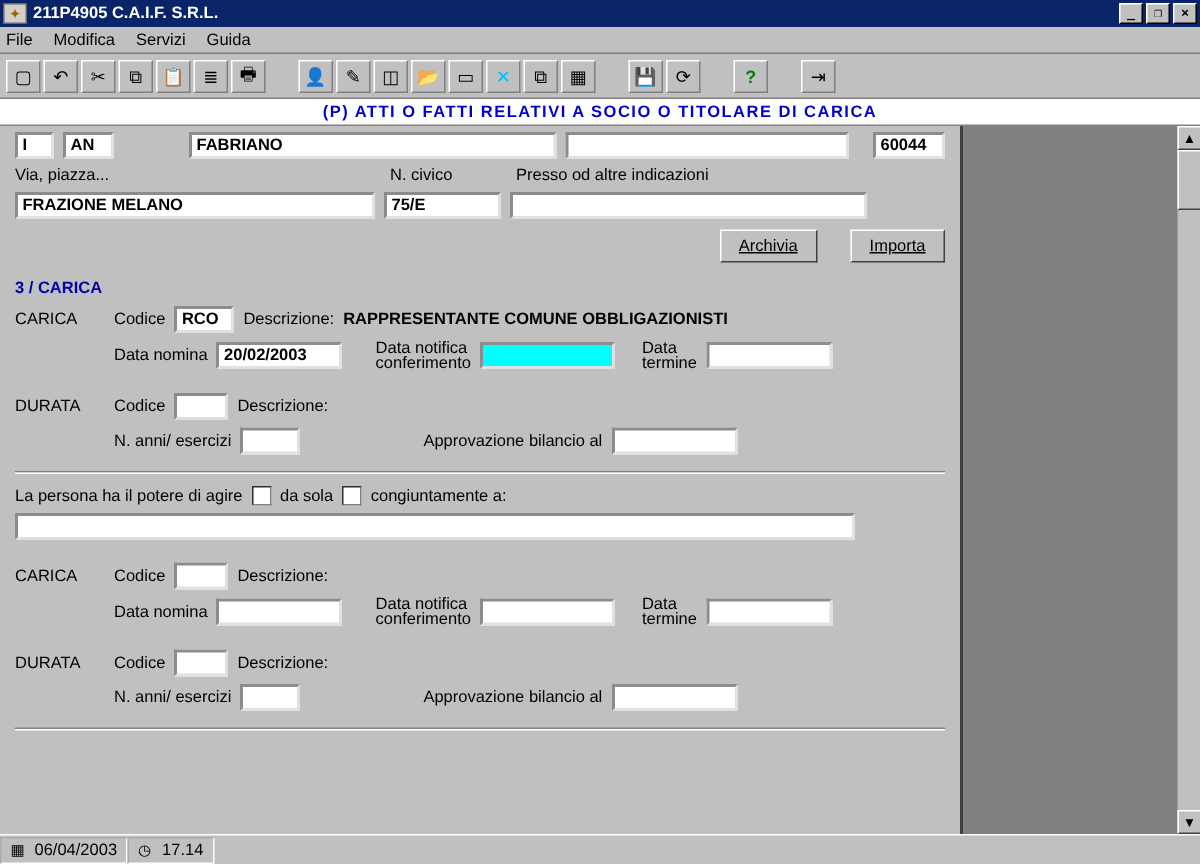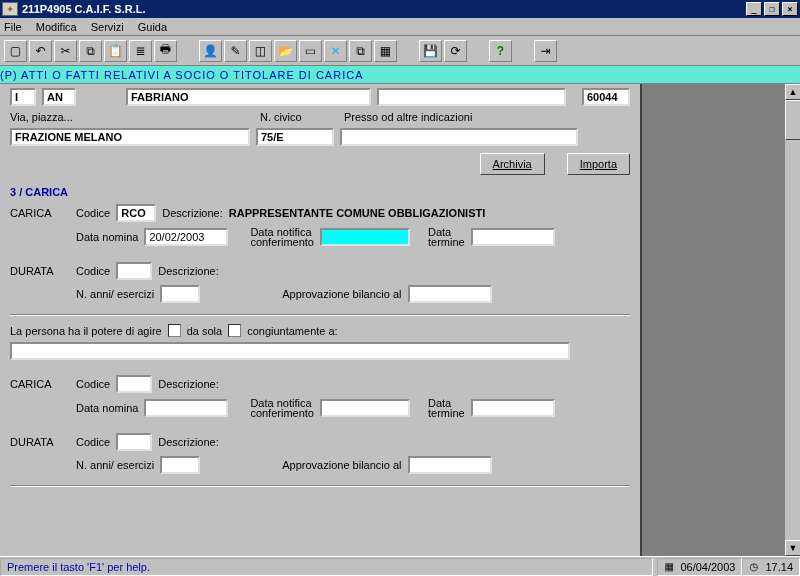--- a/index.html
+++ b/index.html
@@ -7,21 +7,21 @@
 .window { width: 800px; height: 576px; display: flex; flex-direction: column; }
 .titlebar { height: 18px; background: linear-gradient(to right, #0a246a, #0a246a); color: #fff; display: flex; align-items: center; padding: 0 2px; font-weight: bold; }
 .tb-icon { width: 16px; height: 14px; background:#d4d0c8; border:1px solid #666; margin-right:4px; font-size:8px; color:#a06000; display:flex; align-items:center; justify-content:center;}
 .titlebar .spacer { flex: 1; }
 .title-btn { width: 16px; height: 14px; background: #c0c0c0; border: 1px solid #fff; border-right-color:#000; border-bottom-color:#000; margin-left: 2px; font-size: 9px; font-family: monospace; display:flex; align-items:center; justify-content:center; color:#000;}
 .menubar { height: 18px; background: #c0c0c0; display: flex; align-items: center; padding: 0 4px; border-bottom: 1px solid #808080; }
 .menubar span { margin-right: 14px; cursor: default; }
 .toolbar { height: 30px; background: #c0c0c0; display: flex; align-items: center; padding: 2px 4px; border-bottom: 1px solid #808080; gap: 2px; }
 .tool-btn { width: 23px; height: 22px; background: #c0c0c0; border: 1px solid #fff; border-right-color:#808080; border-bottom-color:#808080; display:flex; align-items:center; justify-content:center; font-size:12px;}
 .tool-sep { width: 8px; }
-.header-strip { height: 18px; background: #5eead4; color: #0000cc; font-weight: normal; line-height: 18px; border-bottom: 1px solid #808080; letter-spacing:1px;}
+.header-strip { height: 18px; background: #ffffff; color: #0000cc; font-weight: bold; text-align: center; line-height: 18px; border-bottom: 1px solid #808080; letter-spacing:1px;}
 .client { flex: 1; display: flex; background: #c0c0c0; position: relative; overflow:hidden;}
 .content { width: 640px; background: #c0c0c0; padding: 4px 10px; display:flex; flex-direction:column; gap:2px;}
 .right-pane { flex:1; background:#808080; border-left:2px solid #404040;}
 .scroll-track { position:absolute; right:0; top:0; bottom:0; width:16px; background:#c0c0c0; border-left:1px solid #808080;}
 .scroll-btn { width:16px; height:16px; background:#c0c0c0; border:1px solid #fff; border-right-color:#404040; border-bottom-color:#404040; position:absolute; font-size:9px; display:flex; align-items:center; justify-content:center;}
 .scroll-thumb{position:absolute; left:0; top:16px; width:16px; height:40px; background:#c0c0c0; border:1px solid #fff; border-right-color:#404040; border-bottom-color:#404040;}
 .row { display: flex; align-items: center; gap: 6px; margin-bottom: 3px; }
 .lbl { color:#000; }
 input[type=text] { font-family: inherit; font-size: 11px; height: 18px; background: #fff; border: 2px inset #e0e0e0; padding: 0 3px; }
 .btn3d { height: 22px; background:#c0c0c0; border:1px solid #fff; border-right-color:#404040; border-bottom-color:#404040; padding:0 12px; font-family:inherit; font-size:11px; cursor:default;}
@@ -118,21 +118,21 @@
     <div class="row">
       <span class="lbl" style="width:60px;">CARICA</span>
       <span class="lbl">Codice</span>
       <input type="text" style="width: 40px; font-weight: bold;" value="RCO">
       <span class="lbl">Descrizione:</span>
       <span class="lbl" style="font-weight:bold;">RAPPRESENTANTE COMUNE OBBLIGAZIONISTI</span>
     </div>
     <div class="row">
       <span style="width:60px;"></span>
       <span class="lbl">Data nomina</span>
-      <input type="text" style="width: 84px; font-weight: normal;" value="20/02/2003">
+      <input type="text" style="width: 84px; font-weight: bold;" value="20/02/2003">
       <div style="width:10px;"></div>
       <div style="line-height:10px;">
         <span class="lbl">Data notifica</span><br>
         <span class="lbl">conferimento</span>
       </div>
       <input type="text" class="highlight" style="width: 90px;">
       <div style="width:6px;"></div>
       <div style="line-height:10px;">
         <span class="lbl">Data</span><br>
         <span class="lbl">termine</span>
@@ -219,21 +219,20 @@
   <div class="right-pane"></div>
 
   <div class="scroll-track">
     <div class="scroll-btn" style="top:0;">▲</div>
     <div class="scroll-thumb"></div>
     <div class="scroll-btn" style="bottom:0;">▼</div>
   </div>
 </div>
 
 <div class="statusbar">
-  <div class="status-cell main">Premere il tasto 'F1' per help.</div>
   <div class="status-cell">
     <span class="small-ico">▦</span>
     <span>06/04/2003</span>
   </div>
   <div class="status-cell">
     <span class="small-ico">◷</span>
     <span>17.14</span>
   </div>
 </div>
 

